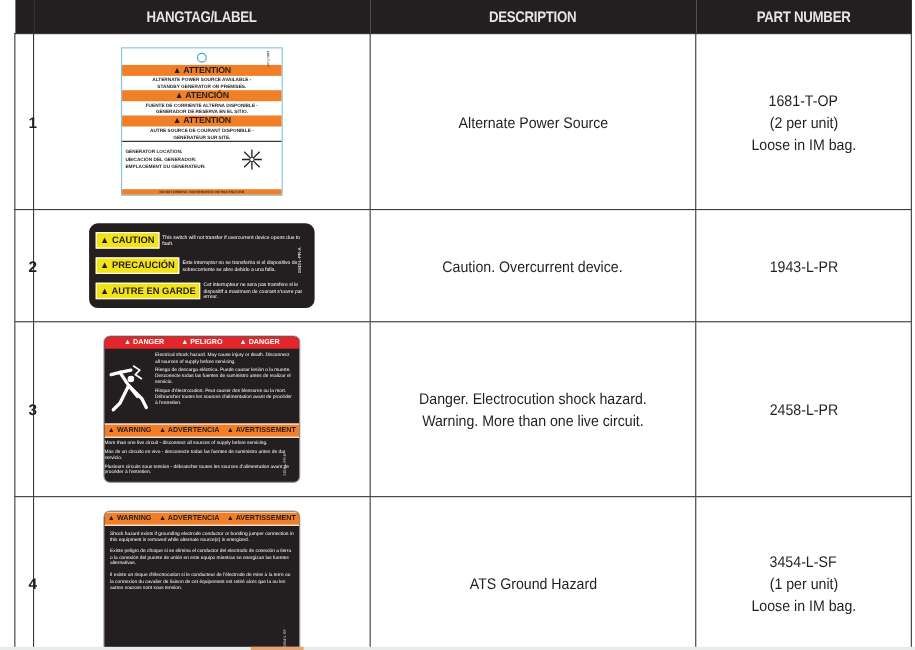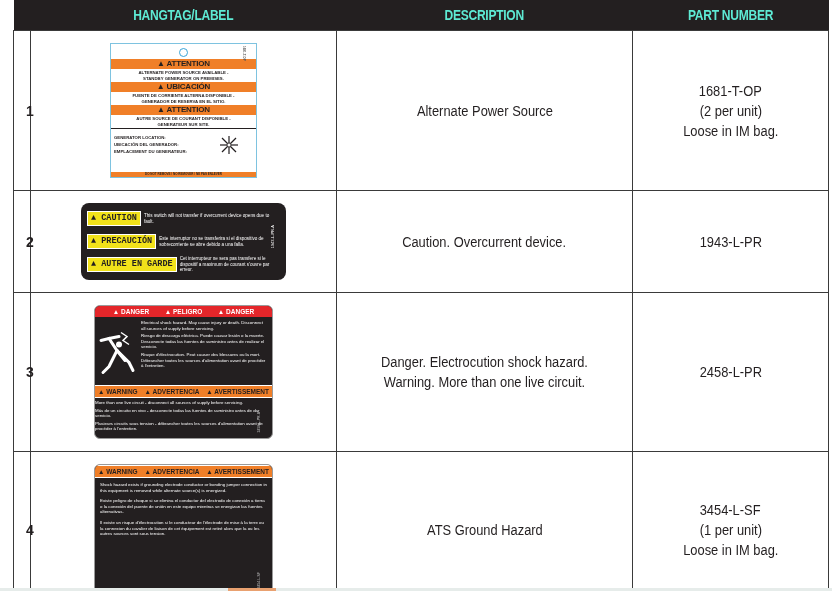--- a/index.html
+++ b/index.html
@@ -16,21 +16,21 @@
   .bottom-strip .accent {
     position: absolute; left: 228px; top: 0; width: 48px; height: 3px; background: #e9a170;
   }
   table.parts {
     position: absolute; left: 13px; top: 0;
     width: 815px;
     border-collapse: collapse;
     table-layout: fixed;
   }
   table.parts th {
-    background: #231f20; color: #5eead4;
+    background: #231f20; color: #e5e5e5;
     font-family: "Liberation Sans", sans-serif;
     font-weight: bold; font-size: 14px;
     height: 30px; padding: 0;
     text-align: center; letter-spacing: -0.3px;
     transform-origin: center;
   }
   table.parts th span { display: inline-block; transform: scaleX(0.86); }
   table.parts td {
     border: 1.5px solid #3a3a3a;
     padding: 12px;
@@ -63,21 +63,21 @@
   .tag1 .footer { position: absolute; left: 0; right: 0; bottom: 0; height: 5px; background: #f07f28; font-size: 3px; line-height: 5px; color: #231f20; text-align:center;}
 
   
   .tag2 {
     width: 205px; height: 77px; margin: 0 auto; background: #231f20; border-radius: 8px;
     position: relative; padding: 4px 6px; box-sizing: border-box;
   }
   .tag2 .row { display: flex; align-items: center; height: 23px; }
   .tag2 .chip {
     background: #f2e21a; color: #231f20; font-weight: bold; font-size: 8.5px;
-    border: 1px solid #fff; padding: 1px 3px; white-space: nowrap; margin-right: 3px; line-height: 11px; font-family: Liberation Mono, monospace;
+    border: 1px solid #fff; padding: 1px 3px; white-space: nowrap; margin-right: 3px; line-height: 11px;
   }
   .tag2 .desc { color: #fff; font-size: 4.6px; line-height: 5.5px; text-align: left; }
   .tag2 .code { position: absolute; right: 3px; top: 22px; font-size: 4px; color: #fff; writing-mode: vertical-rl; transform: rotate(180deg); }
 
   
   .tagdark {
     width: 177px; margin: 0 auto; background: #231f20; border-radius: 6px; overflow: hidden;
     position: relative; text-align: left; border: 1px solid #9a9a9a;
   }
   .hdr-red {
@@ -123,21 +123,21 @@
       <td class="num">1</td>
       <td>
         <div class="tag1">
           <div class="hole"></div>
           <div class="code">1681-T-OP</div>
           <div class="bar">▲ <span>ATTENTION</span></div>
           <div class="sub">
               <span class="line">ALTERNATE POWER SOURCE AVAILABLE -</span>
               <span class="line">STANDBY GENERATOR ON PREMISES.</span>
             </div>
-          <div class="bar">▲ <span>UBICACIÓN</span></div>
+          <div class="bar">▲ <span>ATENCIÓN</span></div>
           <div class="sub">
               <span class="line">FUENTE DE CORRIENTE ALTERNA DISPONIBLE -</span>
               <span class="line">GENERADOR DE RESERVA EN EL SITIO.</span>
             </div>
           <div class="bar">▲ <span>ATTENTION</span></div>
           <div class="sub">
               <span class="line">AUTRE SOURCE DE COURANT DISPONIBLE -</span>
               <span class="line">GENERATEUR SUR SITE.</span>
             </div>
           <div class="loc">

